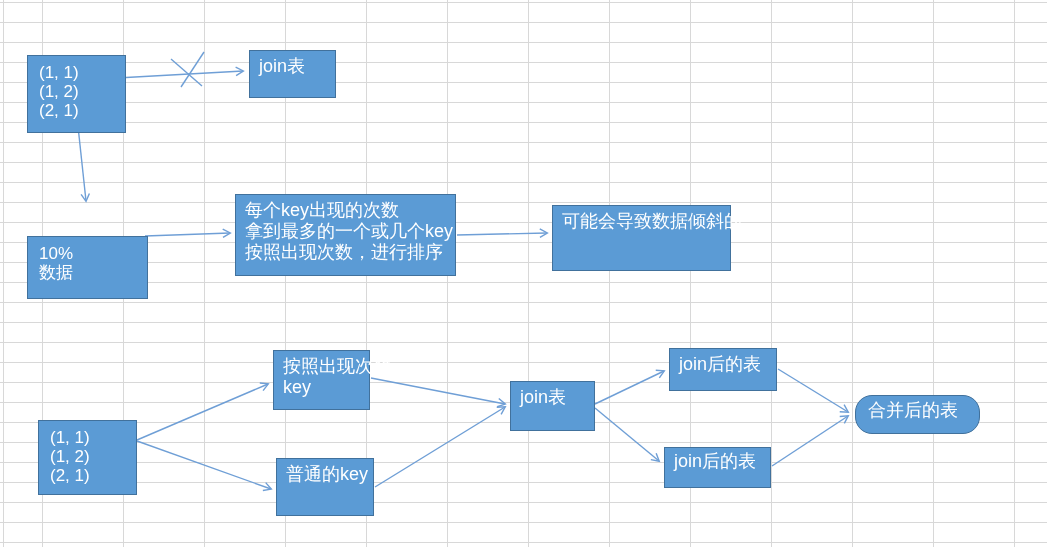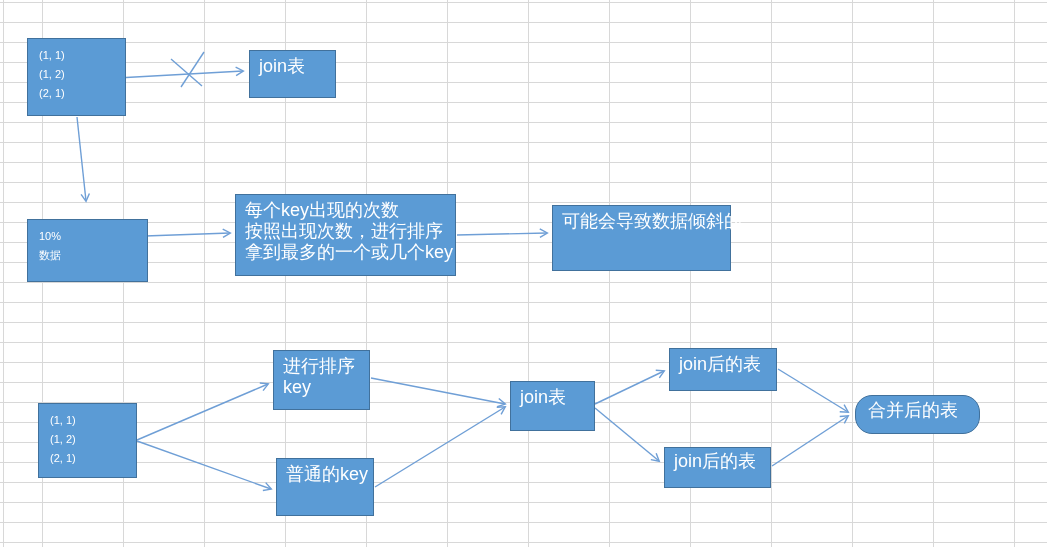--- a/index.html
+++ b/index.html
@@ -32,21 +32,21 @@
   }
   .node {
     position: absolute; box-sizing: border-box;
     background: var(--fill);
     border: 1.5px solid var(--border);
     color: var(--txt);
     font-size: 18px; line-height: 21px;
     padding: 5px 9px;
     cursor: default;
   }
-  .node.small { font-size: 11px; line-height: 19px; padding: 7px 11px; }
+  .node.small { font-size: 17px; line-height: 19px; padding: 7px 11px; margin-top: 17px; }
   .node .ln { white-space: nowrap; }
   #connectors { position: absolute; left: 0; top: 0; pointer-events: none; }
   #connectors line { stroke: var(--conn); stroke-width: 1.4; }
   #connectors marker path { stroke: var(--conn); fill: none; stroke-width: 1.3; }
 </style>
 </head>
 <body>
 
 <div id="sheet"></div>
 <div id="first-col-line"></div>
@@ -83,36 +83,36 @@
   <div class="ln">join表</div>
 </div>
 
 <div class="node small" style="left:27px; top:219px; width:121px; height:63px;">
   <div class="ln">10%</div>
   <div class="ln">数据</div>
 </div>
 
 <div class="node" style="left:235px; top:194px; width:221px; height:82px;">
   <div class="ln">每个key出现的次数</div>
+  <div class="ln">拿到最多的一个或几个key</div>
   <div class="ln">按照出现次数，进行排序</div>
-  <div class="ln">拿到最多的一个或几个key</div>
 </div>
 
 <div class="node" style="left:552px; top:205px; width:179px; height:66px;">
   <div class="ln">可能会导致数据倾斜的</div>
 </div>
 
 <div class="node small" style="left:38px; top:403px; width:99px; height:75px;">
   <div class="ln">(1, 1)</div>
   <div class="ln">(1, 2)</div>
   <div class="ln">(2, 1)</div>
 </div>
 
 <div class="node" style="left:273px; top:350px; width:97px; height:60px;">
-  <div class="ln">进行排序</div>
+  <div class="ln">按照出现次数</div>
   <div class="ln">key</div>
 </div>
 
 <div class="node" style="left:276px; top:458px; width:98px; height:58px;text-align:center;">
   <div class="ln">普通的key</div>
 </div>
 
 <div class="node" style="left:510px; top:381px; width:85px; height:50px;">
   <div class="ln">join表</div>
 </div>

